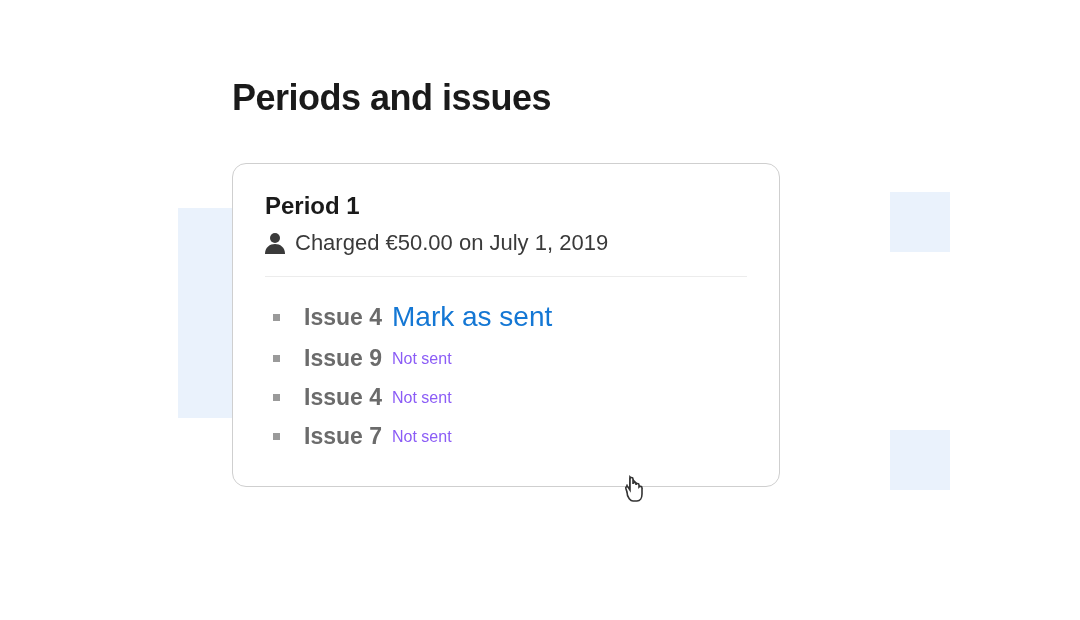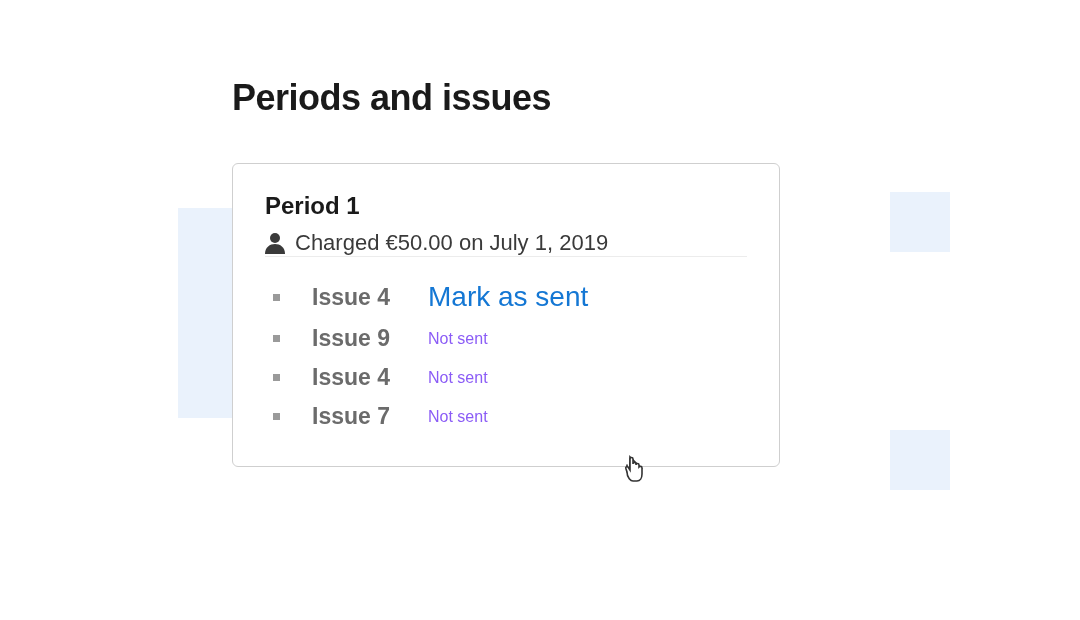--- a/index.html
+++ b/index.html
@@ -45,55 +45,56 @@
     }
     .page-title {
       font-size: 36px;
       font-weight: 700;
       color: #1a1a1a;
       letter-spacing: -0.5px;
       margin-bottom: 44px;
     }
     .period-card {
       border: 1px solid #cfcfcf;
-      border-radius: 6px;
+      border-radius: 14px;
       padding: 28px 32px 30px 32px;
       background: #ffffff;
     }
     .period-title {
       font-size: 24px;
       font-weight: 700;
       color: #1a1a1a;
       margin-bottom: 10px;
     }
     .charged-row {
       display: flex;
       align-items: center;
       gap: 10px;
       font-size: 22px;
       color: #3a3a3a;
+      padding-bottom: 20px;
       border-bottom: 1px solid #ececec;
       margin-bottom: 18px;
     }
     .person-icon {
       width: 20px;
       height: 22px;
       flex-shrink: 0;
       color: #3a3a3a;
     }
     .issue-list {
       list-style: none;
       padding-left: 8px;
     }
     .issue-row {
       display: flex;
       align-items: center;
-      gap: 18px;
       padding: 6px 0;
       position: relative;
+      text-align: center;
     }
     .bullet {
       width: 7px;
       height: 7px;
       background: #9a9a9a;
       flex-shrink: 0;
       margin-right: 14px;
     }
     .issue-label {
       font-size: 23px;

